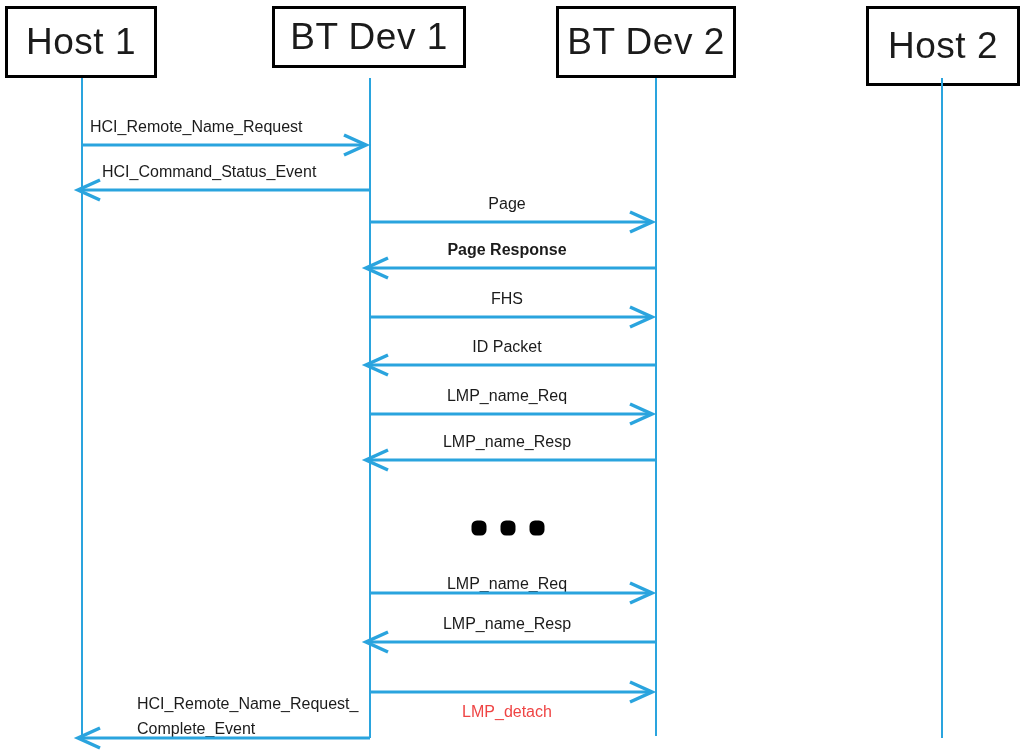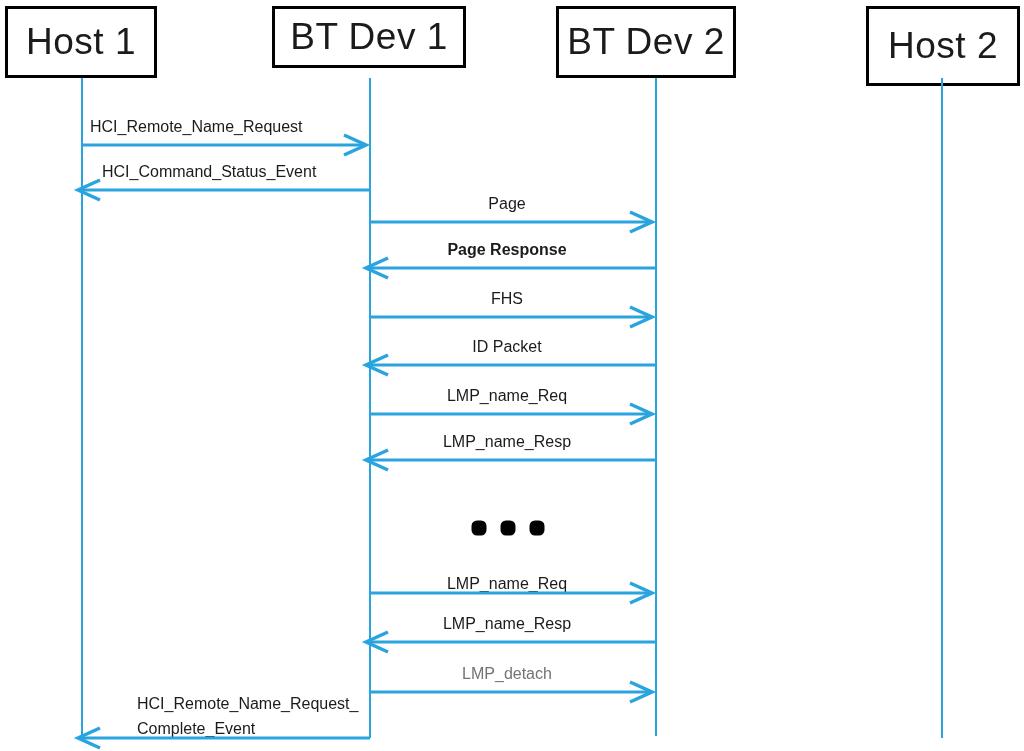--- a/index.html
+++ b/index.html
@@ -111,16 +111,16 @@
     <div class="msg-label" style="color: rgb(27, 27, 27); top: 139px; left: 90px; transform: translateY(-100%);">HCI_Remote_Name_Request</div>
     <div class="msg-label" style="color: rgb(27, 27, 27); top: 184px; left: 102px; transform: translateY(-100%);">HCI_Command_Status_Event</div>
     <div class="msg-label" style="color: rgb(27, 27, 27); top: 216px; left: 507px; transform: translate(-50%, -100%); text-align: right;">Page</div>
     <div class="msg-label" style="color: rgb(27, 27, 27); top: 262px; left: 507px; transform: translate(-50%, -100%); text-align: center; font-weight: bold;">Page Response</div>
     <div class="msg-label" style="color: rgb(27, 27, 27); top: 311px; left: 507px; transform: translate(-50%, -100%); text-align: right;">FHS</div>
     <div class="msg-label" style="color: rgb(27, 27, 27); top: 359px; left: 507px; transform: translate(-50%, -100%); text-align: right;">ID Packet</div>
     <div class="msg-label" style="color: rgb(27, 27, 27); top: 408px; left: 507px; transform: translate(-50%, -100%); text-align: center;">LMP_name_Req</div>
     <div class="msg-label" style="color: rgb(27, 27, 27); top: 454px; left: 507px; transform: translate(-50%, -100%); text-align: center;">LMP_name_Resp</div>
     <div class="msg-label" style="color: rgb(27, 27, 27); top: 596px; left: 507px; transform: translate(-50%, -100%); text-align: center;">LMP_name_Req</div>
     <div class="msg-label" style="color: rgb(27, 27, 27); top: 636px; left: 507px; transform: translate(-50%, -100%); text-align: center;">LMP_name_Resp</div>
-    <div class="msg-label" style="color: #737373; top: 686px; left: 507px; transform: translate(-50%, -100%); text-align: center;">LMP_detach</div>
+    <div class="msg-label" style="color: #ef4444; top: 724px; left: 507px; transform: translate(-50%, -100%); text-align: center;">LMP_detach</div>
     <div class="msg-label" style="color: rgb(27, 27, 27); top: 741px; left: 90px; transform: translateY(-100%); margin-left: 47px;">HCI_Remote_Name_Request_
 Complete_Event</div>
   </div>
 
 </body></html>

